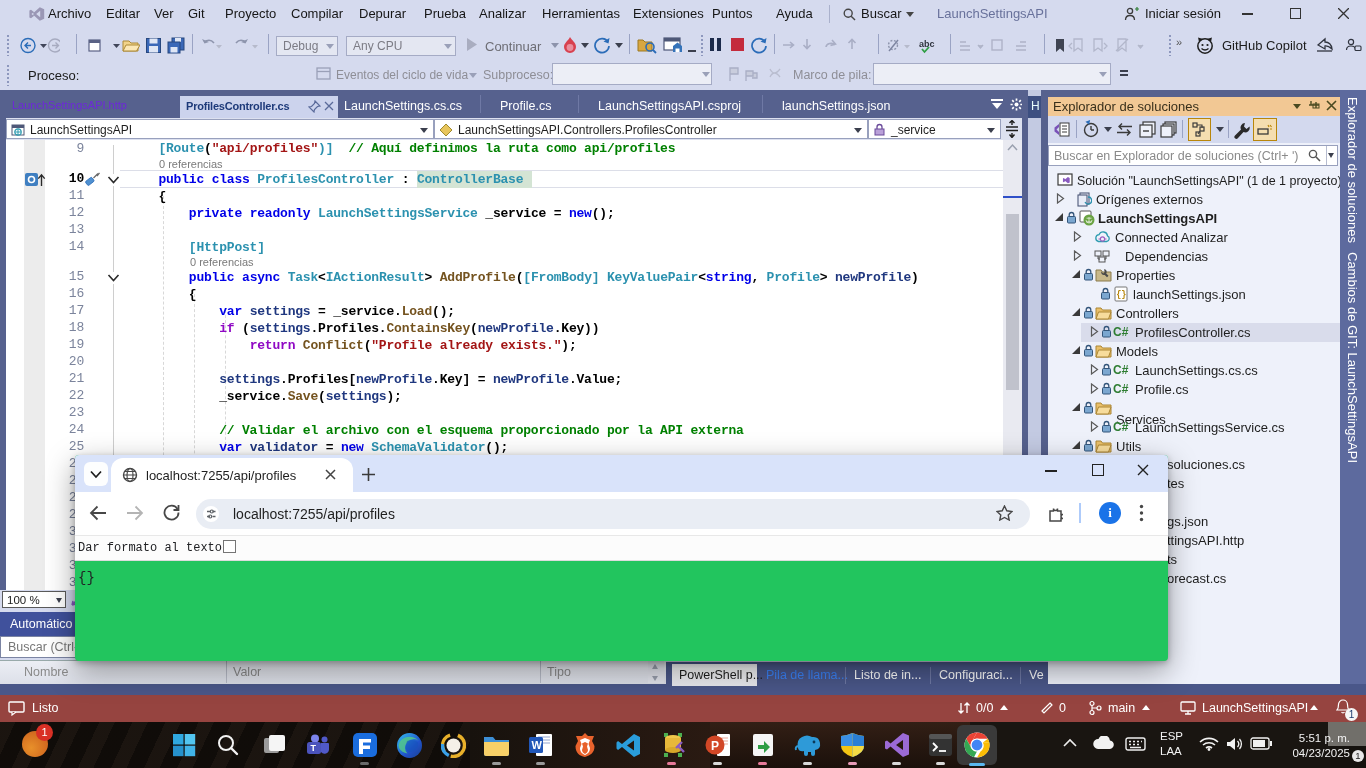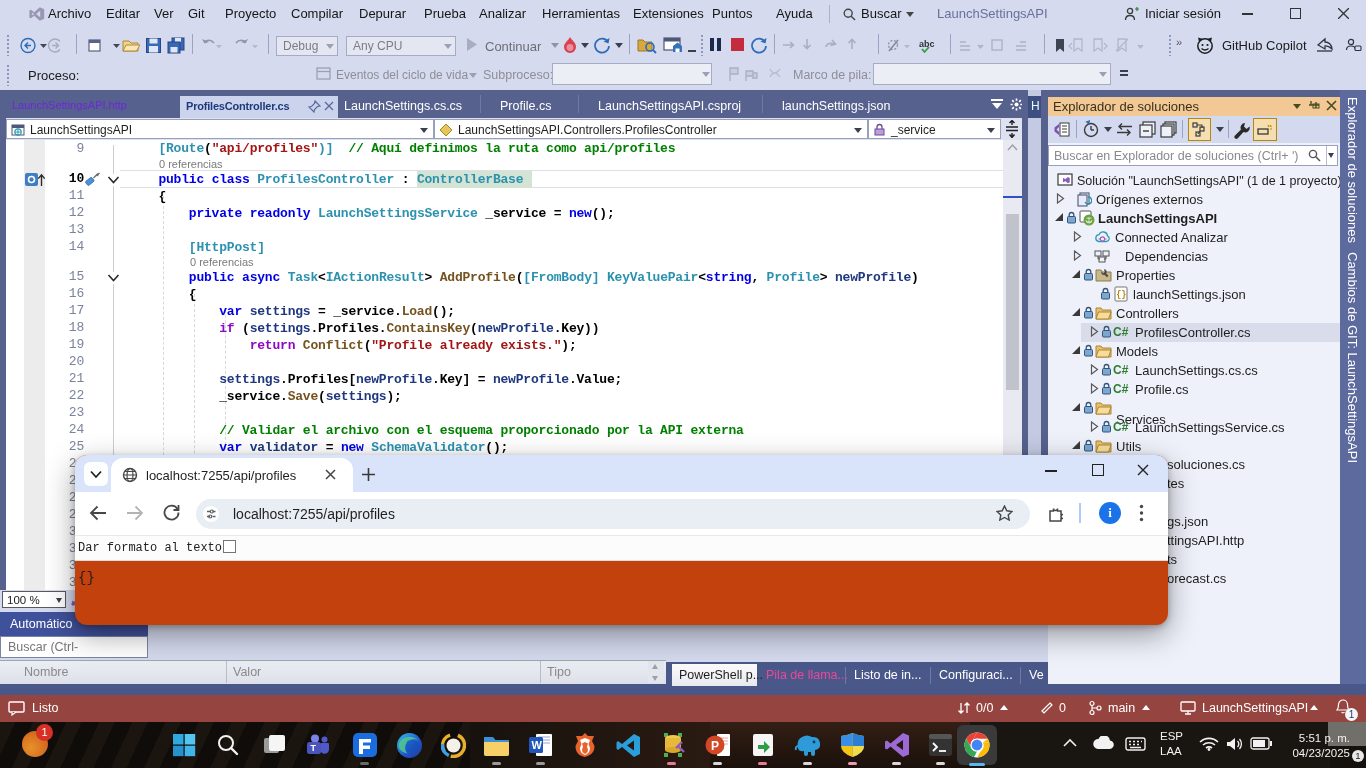--- a/index.html
+++ b/index.html
@@ -618,21 +618,21 @@
 <div class="sep" style="left:226px;top:661px;height:22px;background:#b8bcc8"></div>
 <div class="sep" style="left:540px;top:661px;height:22px;background:#b8bcc8"></div>
 <div class="ab" style="left:648px;top:661px;width:16px;height:22px;background:#e4e6ee"></div>
 <div class="carr" style="left:652px;top:664px;border-top:none;border-bottom:5px solid #9aa0ae;border-left-width:3.5px;border-right-width:3.5px"></div>
 <div class="carr" style="left:652px;top:676px;border-top-color:#9aa0ae;border-left-width:3.5px;border-right-width:3.5px"></div>
 
 <div class="ab" style="left:0;top:684px;width:1366px;height:11px;background:#4a5789"></div>
 <div class="ab" style="left:666px;top:662px;width:382px;height:33px;background:#4a5789"></div>
 <div class="ab" style="left:672px;top:664px;width:85px;height:22px;background:linear-gradient(#fbfbfc,#e8e9ee)"></div>
 <span class="ab" style="left:679px;top:668px;font-size:12.5px;color:#1e1e1e">PowerShell p...</span>
-<span class="ab" style="left:766px;top:668px;font-size:12.5px;color:#ec4899">Pila de llama...</span>
+<span class="ab" style="left:766px;top:668px;font-size:12.5px;color:#3b82f6">Pila de llama...</span>
 <div class="sep" style="left:845px;top:667px;height:17px;background:#6f79a5"></div>
 <span class="ab" style="left:854px;top:668px;font-size:12.5px;color:#fff">Listo de in...</span>
 <div class="sep" style="left:930px;top:667px;height:17px;background:#6f79a5"></div>
 <span class="ab" style="left:939px;top:668px;font-size:12.5px;color:#fff">Configuraci...</span>
 <div class="sep" style="left:1020px;top:667px;height:17px;background:#6f79a5"></div>
 <span class="ab" style="left:1029px;top:668px;font-size:12.5px;color:#fff">Ve</span>
 
 <div class="ab" style="left:0;top:695px;width:1366px;height:27px;background:#964440"></div>
 <svg class="ab" style="left:8px;top:701px" width="17" height="15" viewBox="0 0 17 15">
         <rect x="1" y="1" width="15" height="10" rx="1" fill="none" stroke="#fff" stroke-width="1.4"></rect>
@@ -814,21 +814,21 @@
         </svg>
 <svg class="ab" style="left:1250px;top:15px" width="22" height="13" viewBox="0 0 22 13">
           <rect x="1" y="1" width="18" height="11" rx="2" fill="none" stroke="#f2f2f2" stroke-width="1.3"></rect>
           <rect x="3" y="3" width="12" height="7" fill="#f2f2f2"></rect>
           <rect x="20" y="4" width="2" height="5" fill="#f2f2f2"></rect>
         </svg>
 <span class="ab" style="left:1280px;top:9px;font-size:11.5px;color:#f2f2f2;line-height:15px;text-align:right;width:70px">5:51 p. m.<br>04/23/2025</span>
 <div class="ab" style="left:1352px;top:28px;width:12px;height:12px;border-radius:6px;background:#e8e8e8;color:#222;font-size:9.5px;text-align:center;line-height:12px">1</div>
 </div>
 
-<div class="ab" style="left:75px;top:455px;width:1093px;height:170px;border-radius:12px;background:#c2410c;box-shadow:0 10px 30px rgba(0,0,0,.38),0 2px 6px rgba(0,0,0,.25);overflow:hidden">
+<div class="ab" style="left:75px;top:455px;width:1093px;height:206px;border-radius:4px;background:#22c55e;box-shadow:0 10px 30px rgba(0,0,0,.38),0 2px 6px rgba(0,0,0,.25);overflow:hidden">
   <div class="ab" style="left:0;top:0;width:1093px;height:37px;background:#d9e3fa"></div>
   <div class="ab" style="left:9px;top:7px;width:24px;height:24px;background:#fdfefe;border-radius:6px"></div>
   <svg class="ab" style="left:15px;top:15px" width="12" height="9" viewBox="0 0 12 9">
           <path d="M1 1.5 L6 7 L11 1.5" stroke="#1f1f1f" stroke-width="1.7" fill="none"></path>
         </svg>
   <div class="ab" style="left:36px;top:3px;width:242px;height:34px;background:#fff;border-radius:12px 12px 0 0"></div>
   <svg class="ab" style="left:47px;top:12px" width="16" height="16" viewBox="0 0 16 16">
           <circle cx="8" cy="8" r="6.5" fill="none" stroke="#474747" stroke-width="1.4"></circle>
           <ellipse cx="8" cy="8" rx="3" ry="6.5" fill="none" stroke="#474747" stroke-width="1.2"></ellipse>
           <path d="M1.8 8 h12.4 M2.8 4.5 h10.4 M2.8 11.5 h10.4" stroke="#474747" stroke-width="1.1"></path>

